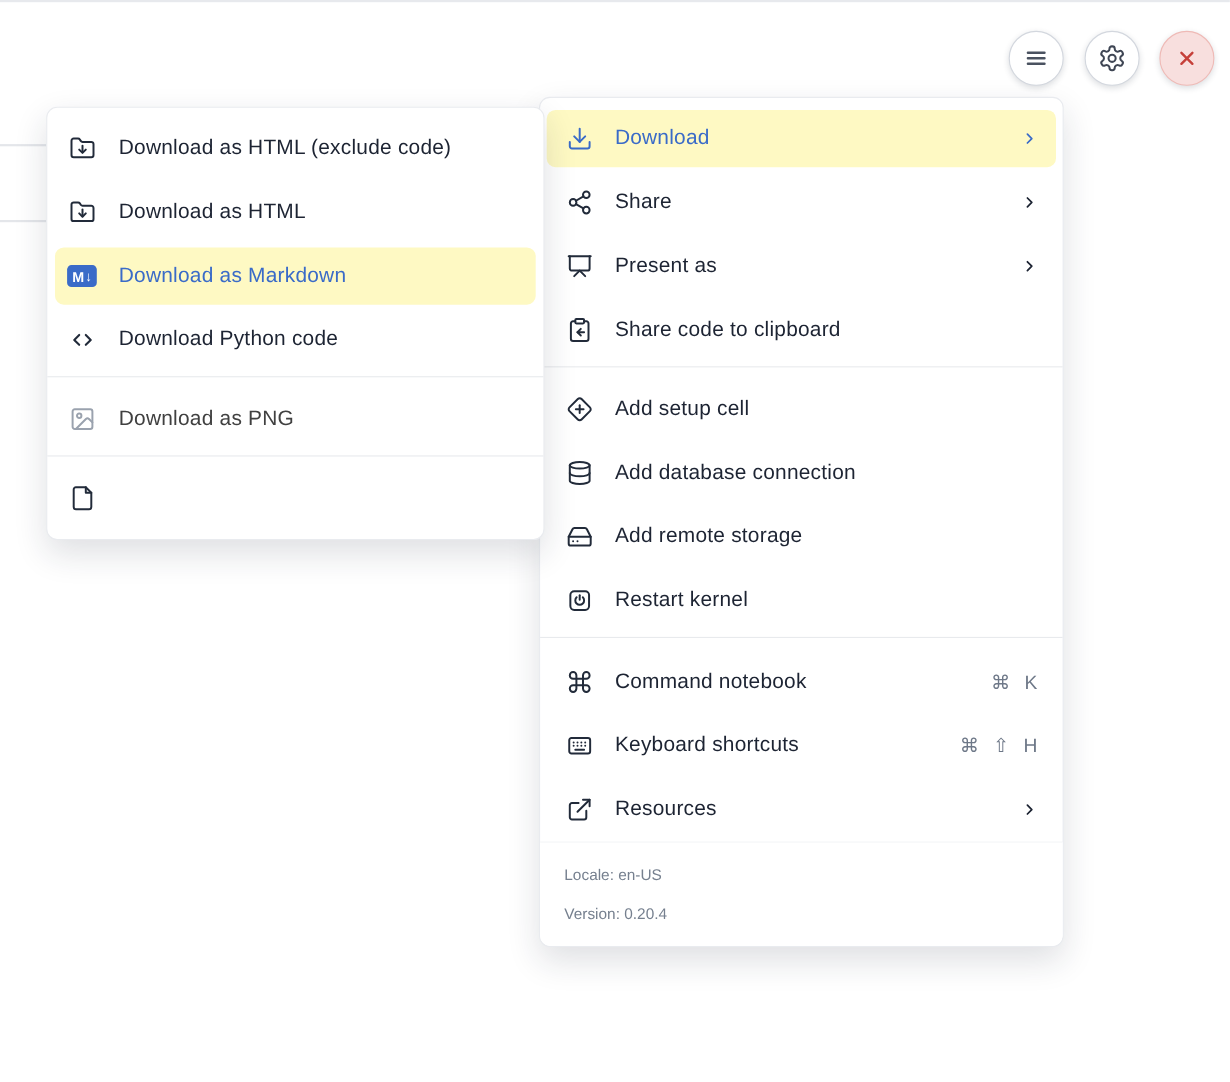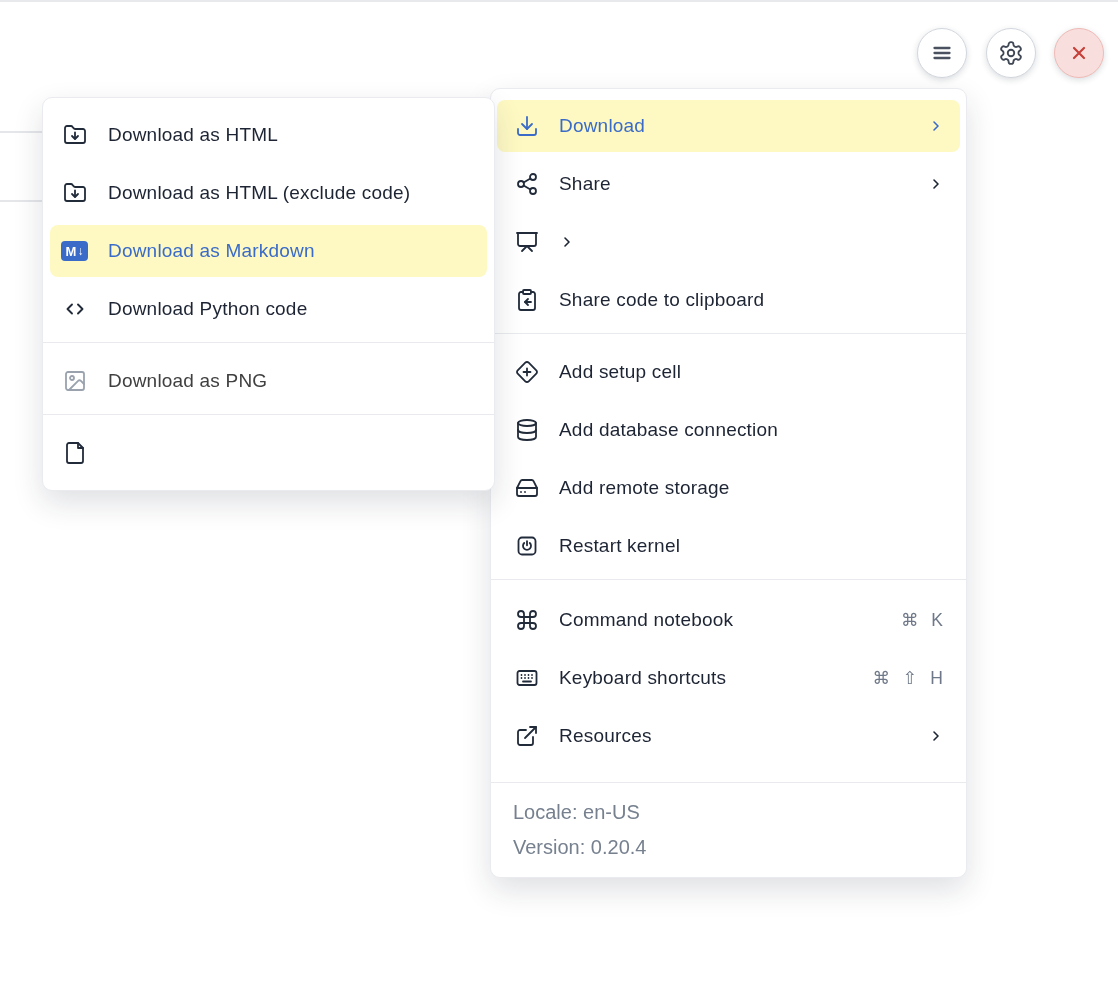--- a/index.html
+++ b/index.html
@@ -44,22 +44,22 @@
   .row.hl .ico, .row.hl .chev { color:#3a6bc8; }
   #submenu .row.hl { margin:3px 7px; padding:0 11px; }
   .row.disabled { color:#404040; cursor:default; }
   .row.disabled .ico { color:#9aa2ae; }
   .chev { display:flex; color:#1d2433; }
   .shortcut { color:#6e7888; font-size:17.5px; letter-spacing:1px; word-spacing:6px; }
   .sep { height:1px; background:#e8eaed; margin:4px 0 9px 0; }
   .sep.sep-wide { margin:4px 0 11px 0; }
 
   .menu-footer {
-    border-top:1px solid #e8eaed; margin-top:17px;
-    padding:12px 22px 12px 22px; color:#76808f; font-size:20px; line-height:35px;
+    border-top:1px solid #e8eaed; margin-top:0;
+    padding:12px 22px 12px 22px; color:#76808f; font-size:14px; line-height:35px;
     border-radius:0 0 10px 10px; background:#ffffff;
   }
 
   .md-badge {
     width:27px; height:20px; border-radius:4px; background:#3a6bc8;
     display:flex; align-items:center; justify-content:center;
     color:#ffffff; font-weight:bold; font-size:13px; gap:1px;
   }
   .md-badge .arr { font-size:12px; font-weight:600; }
 
@@ -98,32 +98,32 @@
 <div class="panel" id="submenu">
 
   <div class="row">
     <span class="ico">
       <svg width="24" height="24" viewBox="0 0 24 24" fill="none" stroke="currentColor" stroke-width="1.8" stroke-linecap="round" stroke-linejoin="round">
         <path d="M20 20a2 2 0 0 0 2-2V8a2 2 0 0 0-2-2h-7.9a2 2 0 0 1-1.69-.9L9.6 3.9A2 2 0 0 0 7.93 3H4a2 2 0 0 0-2 2v13a2 2 0 0 0 2 2Z"></path>
         <path d="M12 9.5v6"></path>
           <path d="m9 13 3 3 3-3"></path>
       </svg>
     </span>
-    <span class="lbl">Download as HTML</span>
+    <span class="lbl">Download as HTML (exclude code)</span>
   </div>
 
   <div class="row">
     <span class="ico">
       <svg width="24" height="24" viewBox="0 0 24 24" fill="none" stroke="currentColor" stroke-width="1.8" stroke-linecap="round" stroke-linejoin="round">
         <path d="M20 20a2 2 0 0 0 2-2V8a2 2 0 0 0-2-2h-7.9a2 2 0 0 1-1.69-.9L9.6 3.9A2 2 0 0 0 7.93 3H4a2 2 0 0 0-2 2v13a2 2 0 0 0 2 2Z"></path>
         <path d="M12 9.5v6"></path>
           <path d="m9 13 3 3 3-3"></path>
       </svg>
     </span>
-    <span class="lbl">Download as HTML (exclude code)</span>
+    <span class="lbl">Download as HTML</span>
   </div>
 
   <div class="row hl">
     <span class="ico">
       <span class="md-badge">
         <span>M</span>
         <span class="arr">↓</span>
       </span>
     </span>
     <span class="lbl">Download as Markdown</span>
@@ -201,20 +201,21 @@
   </div>
 
   <div class="row">
     <span class="ico">
       <svg width="24" height="24" viewBox="0 0 24 24" fill="none" stroke="currentColor" stroke-width="1.8" stroke-linecap="round" stroke-linejoin="round">
         <path d="M2 3h20"></path>
           <path d="M21 3v11a2 2 0 0 1-2 2H5a2 2 0 0 1-2-2V3"></path>
           <path d="m7 21 5-5 5 5"></path>
       </svg>
     </span>
+    <span class="lbl">Present as</span>
     <span class="chev">
       <svg width="16" height="16" viewBox="0 0 24 24" fill="none" stroke="currentColor" stroke-width="2.4" stroke-linecap="round" stroke-linejoin="round">
           <path d="m9 18 6-6-6-6"></path>
         </svg>
     </span>
   </div>
 
 
   <div class="row">
     <span class="ico">

